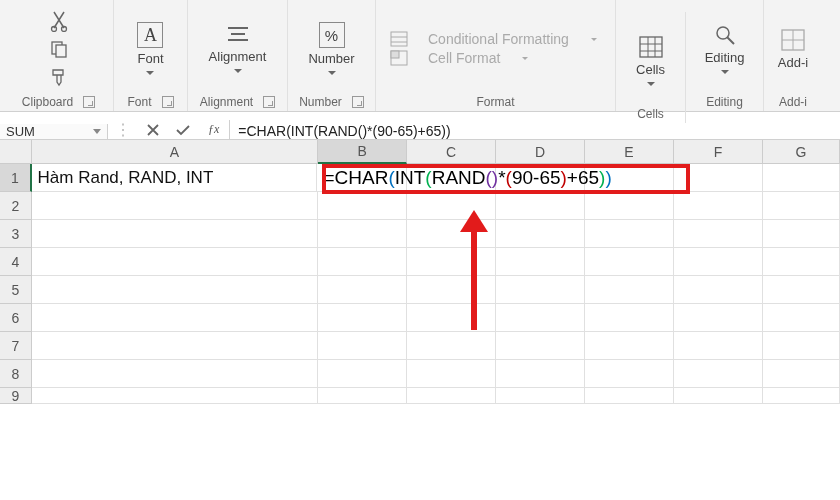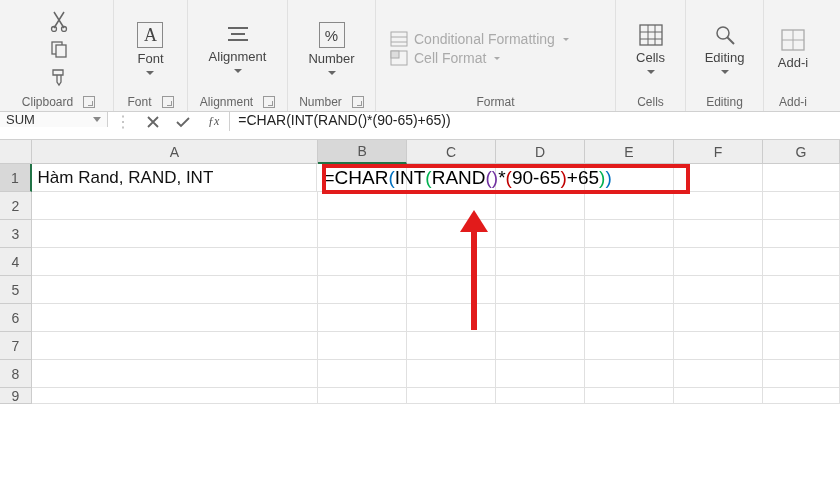--- a/index.html
+++ b/index.html
@@ -65,26 +65,26 @@
     border-left: 4px solid transparent;
     border-right: 4px solid transparent;
     border-top: 4px solid #666;
     margin-top: 2px;
   }
   .small-col { display:flex;flex-direction:column;gap:2px;align-items:center;}
   .icon-box { width:26px;height:26px;display:flex;align-items:center;justify-content:center;}
   .disabled { color: #aaa; }
   .disabled svg path, .disabled svg rect, .disabled svg line { stroke: #aaa; }
   .styles-list { display:flex;flex-direction:column;gap:3px;align-items:flex-start;padding:2px 8px;}
-  .styles-item { display:flex;align-items:center;gap:6px;color:#aaa;font-size:14px;cursor:pointer;}
+  .styles-item { display:flex;align-items:center;gap:20px;color:#aaa;font-size:14px;cursor:pointer;}
   .styles-item svg { width:18px;height:16px; }
   .chev-s { width:0;height:0;border-left:3px solid transparent;border-right:3px solid transparent;border-top:3px solid #aaa;margin-left:2px;}
   
   .fbar-row {
-    display:flex;align-items:flex-start;
+    display:flex;align-items:flex-end;
     height:28px;border-bottom:1px solid #d0d0d0;background:#fff;
   }
   .name-box {
     width:108px;border-right:1px solid #d0d0d0;display:flex;align-items:center;padding:0 6px;font-size:13px;justify-content:space-between;background:#fafafa;
   }
   .name-box .dd{width:0;height:0;border-left:4px solid transparent;border-right:4px solid transparent;border-top:5px solid #888;}
   .fbar-btns{display:flex;align-items:center;border-right:1px solid #d0d0d0;}
   .fbar-btn{width:30px;display:flex;align-items:center;justify-content:center;color:#777;cursor:pointer;height:100%;}
   .fx-label{font-style:italic;font-family:"Times New Roman",serif;font-size:12px;color:#555;padding:0 10px;display:flex;align-items:center;}
   .formula-input{flex:1;display:flex;align-items:center;padding:0 8px;font-size:14px;color:#222;}
@@ -217,21 +217,21 @@
           <span>Cell Format</span>
             <span class="chev-s"></span>
         </div>
       </div>
     </div>
     <div class="group-label">
         <span>Format</span>
       </div>
   </div>
 
-  <div class="ribbon-group" style="width:70px;">
+  <div class="ribbon-group" style="width:70px;margin-top:12px;">
     <div class="group-body">
       <div class="big-btn">
         <svg width="26" height="24" viewBox="0 0 26 24">
             <rect x="2" y="2" width="22" height="20" fill="none" stroke="#666" stroke-width="1.3"></rect>
             <line x1="2" y1="9" x2="24" y2="9" stroke="#666"></line>
             <line x1="2" y1="16" x2="24" y2="16" stroke="#666"></line>
             <line x1="10" y1="2" x2="10" y2="22" stroke="#666"></line>
             <line x1="17" y1="2" x2="17" y2="22" stroke="#666"></line>
           </svg>
         <span>Cells</span>

